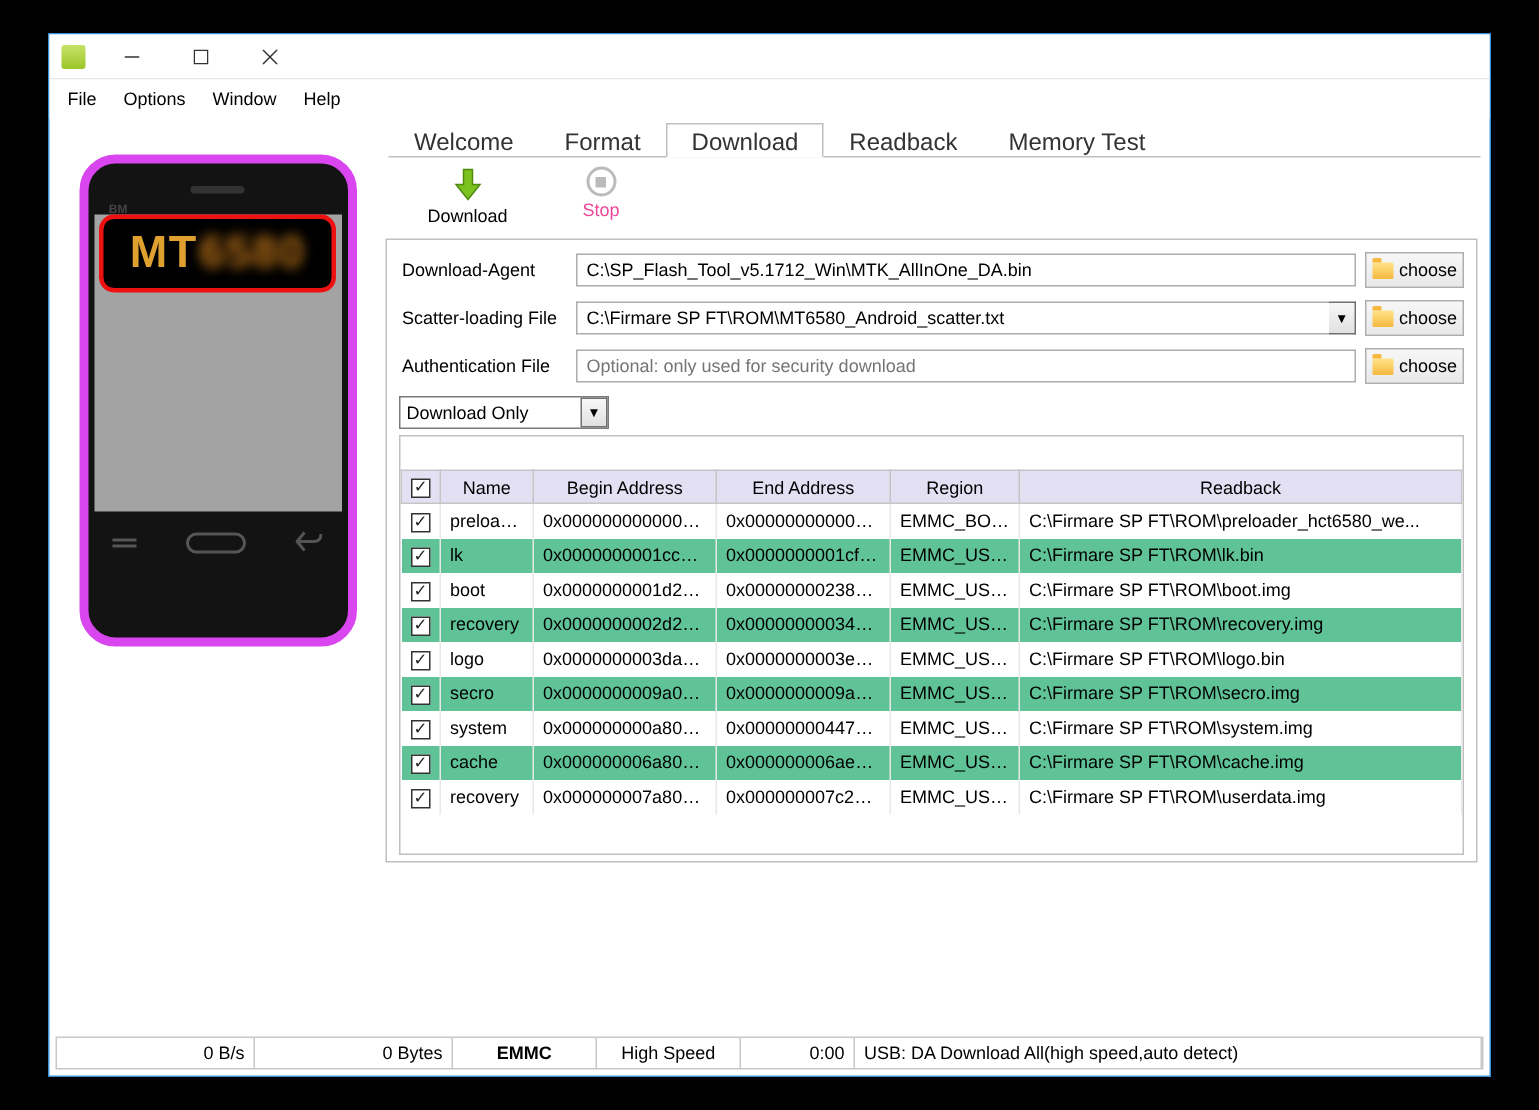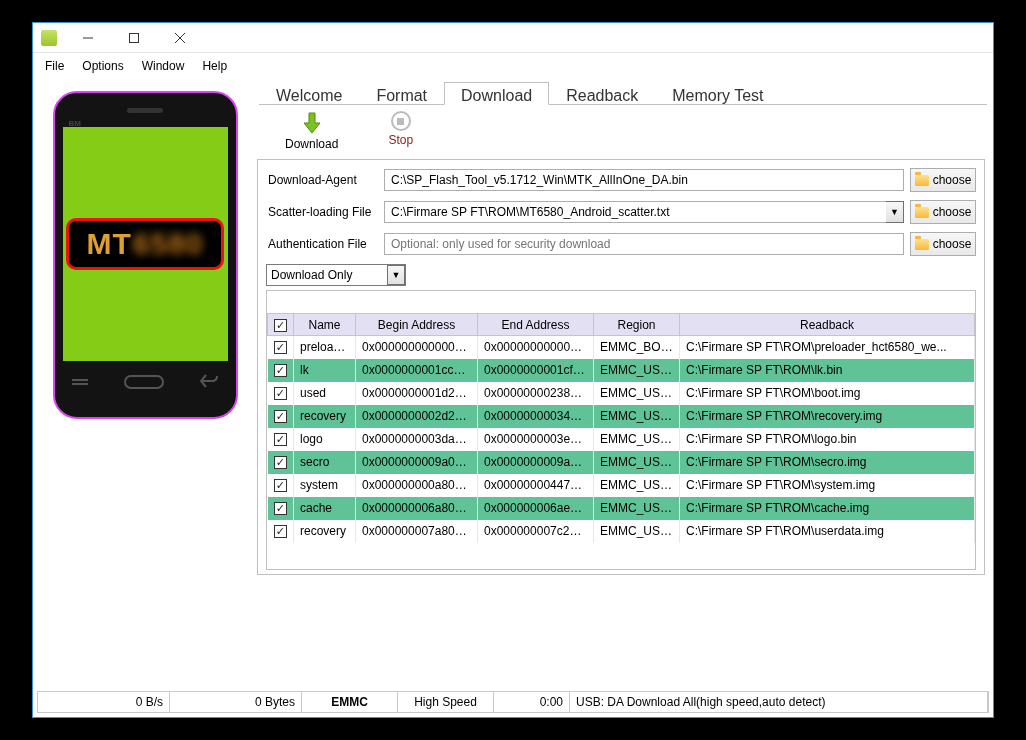--- a/index.html
+++ b/index.html
@@ -7,41 +7,41 @@
 .window { position: absolute; top: 22px; left: 32px; width: 962px; height: 696px; background: #fff; border: 1px solid #3a93d6; box-shadow: 0 2px 10px rgba(0,0,0,.3); }
 .titlebar { height: 30px; background: #fff; display: flex; align-items: center; padding-left: 8px; border-bottom: 1px solid #e5e5e5; }
 .titlebar-icon { width: 16px; height: 16px; background: linear-gradient(180deg,#c8e26a,#9ac628); border-radius: 2px; margin-right: 8px; }
 .titlebar-text { flex: 1; font-size: 12px; }
 .titlebar-controls { display: flex; }
 .tc-btn { width: 46px; height: 30px; display: flex; align-items: center; justify-content: center; font-size: 14px; color: #333; }
 .menubar { height: 26px; display: flex; align-items: center; padding: 0 4px; gap: 2px; background: #fff; }
 .menubar span { padding: 4px 8px; font-size: 12px; }
 .body-row { display: flex; height: 606px; }
 .left-pane { width: 222px; padding: 12px 8px 8px 10px; display:flex; justify-content:center; align-items:flex-start; }
-.phone { width: 185px; height: 328px; background: #131313; border: 2px solid #d946ef; border-radius: 24px; position: relative; display:flex; flex-direction:column; align-items:center; }
+.phone { width: 185px; height: 328px; background: #131313; border: 6px solid #d946ef; border-radius: 24px; position: relative; display:flex; flex-direction:column; align-items:center;margin-top:12px; }
 .phone-top { height: 34px; width:100%; display:flex; align-items:center; justify-content:center; }
 .speaker { width: 36px; height: 5px; background:#333; border-radius:3px; }
 .bm { position:absolute; top:26px; left:14px; font-size:8px; color:#444; font-weight:bold; }
-.screen { width: 165px; height: 234px; background: #84cc16; display:flex; align-items:center; justify-content:center; }
+.screen { width: 165px; height: 198px; background: #a3a3a3; display:flex; justify-content:center; }
 .callout { width: 158px; height: 52px; border: 3px solid #e11; border-radius: 10px; background:#000; display:flex; align-items:center; justify-content:center; overflow:hidden; }
 .mt-text { font-weight:900; font-size:30px; color:#e0a030; letter-spacing:1px; }
 .mt-blur { filter: blur(4px); color:#b87018; margin-left:1px; }
 .phone-btns { height: 42px; width:100%; display:flex; align-items:center; justify-content:space-around; }
 .pbtn-home { width: 40px; height: 14px; border: 2px solid #555; border-radius: 8px; }
 .right-pane { flex:1; padding: 2px 6px 0 0; }
 .tabs { display:flex; border-bottom:1px solid #c0c0c0; height: 24px; margin-left: 4px; }
 .tab { padding: 4px 16px 3px; font-size:16px; border:1px solid transparent; border-bottom:none; position:relative; top:1px; color:#333; }
 .tab.active { background:#fff; border:1px solid #c0c0c0; border-bottom:1px solid #fff; }
 .toolbar { display:flex; padding: 6px 4px 8px 30px; gap: 50px; }
 .tool-btn { display:flex; flex-direction:column; align-items:center; gap:2px; font-size:12px; }
 .dl-arrow { width: 24px; height: 24px; display:flex; align-items:center; justify-content:center; }
 .dl-arrow svg { display:block; }
 .stop-circ { width:20px; height:20px; border:2px solid #bbb; border-radius:50%; display:flex; align-items:center; justify-content:center; }
 .stop-sq { width:7px; height:7px; background:#bbb; }
-.stop-text { color:#7f1d1d; }
+.stop-text { color:#ec4899; }
 .form-area { border:1px solid #c0c0c0; margin: 0 2px; padding: 8px 8px 4px; }
 .form-row { display:flex; align-items:center; margin-bottom: 8px; gap: 6px; }
 .form-label { width: 112px; font-size:12px; padding-left:2px; }
 .form-input { flex:1; height: 22px; border:1px solid #adadad; padding: 0 6px; font-size:12px; background:#fff; }
 .form-input.disabled { color:#a21caf; }
 .dropdown-arrow { width:18px; height:22px; border:1px solid #707070; border-left:none; background:linear-gradient(#f7f7f7,#e1e1e1); display:flex; align-items:center; justify-content:center; font-size:9px; }
 .choose-btn { width:66px; height:24px; border:1px solid #adadad; background:linear-gradient(#f7f7f7,#e8e8e8); display:flex; align-items:center; justify-content:center; gap:4px; font-size:12px; }
 .folder-icon { width:14px; height:11px; background:linear-gradient(#ffe38a,#f5b83d); border-radius:1px; position:relative; }
 .folder-icon::before { content:''; position:absolute; top:-3px; left:0; width:6px; height:3px; background:#f5b83d; border-radius:1px 1px 0 0; }
 .mode-select { width: 140px; height:22px; border:1px solid #7a7a7a; display:flex; align-items:center; padding-left:4px; font-size:12px; margin-bottom:4px; }
@@ -206,21 +206,21 @@
                 <tr class="hl">
                   <td class="col-chk"><span class="chk"></span></td>
                   <td>lk</td>
                   <td>0x0000000001cc0000</td>
                   <td>0x0000000001cfaa8f</td>
                   <td>EMMC_USER</td>
                   <td>C:\Firmare SP FT\ROM\lk.bin</td>
                 </tr>
                 <tr>
                   <td class="col-chk"><span class="chk"></span></td>
-                  <td>used</td>
+                  <td>boot</td>
                   <td>0x0000000001d20000</td>
                   <td>0x00000000238b7ff</td>
                   <td>EMMC_USER</td>
                   <td>C:\Firmare SP FT\ROM\boot.img</td>
                 </tr>
                 <tr class="hl">
                   <td class="col-chk"><span class="chk"></span></td>
                   <td>recovery</td>
                   <td>0x0000000002d20000</td>
                   <td>0x0000000003444fff</td>

